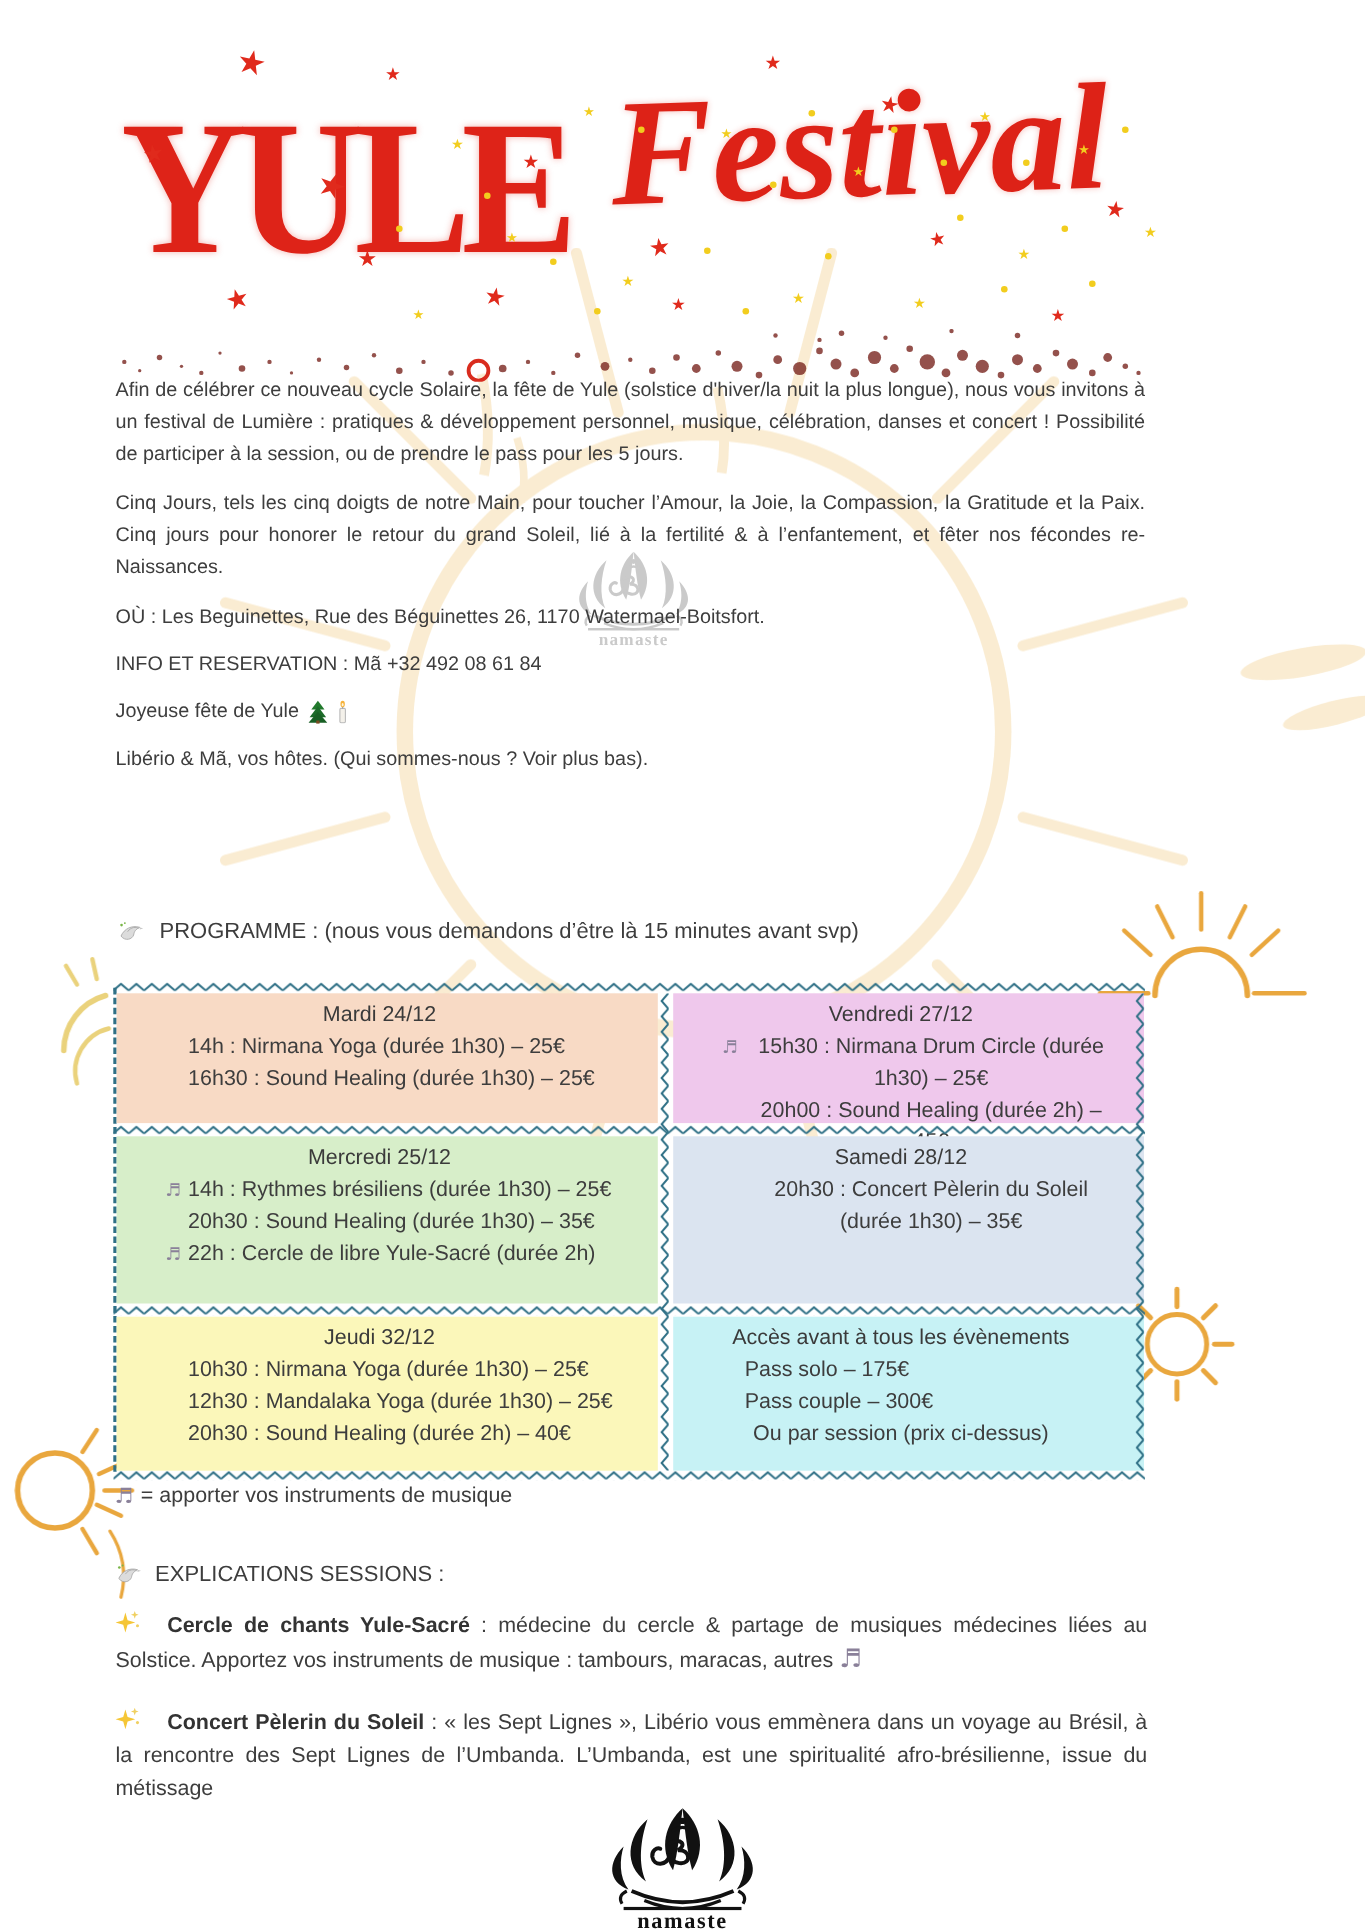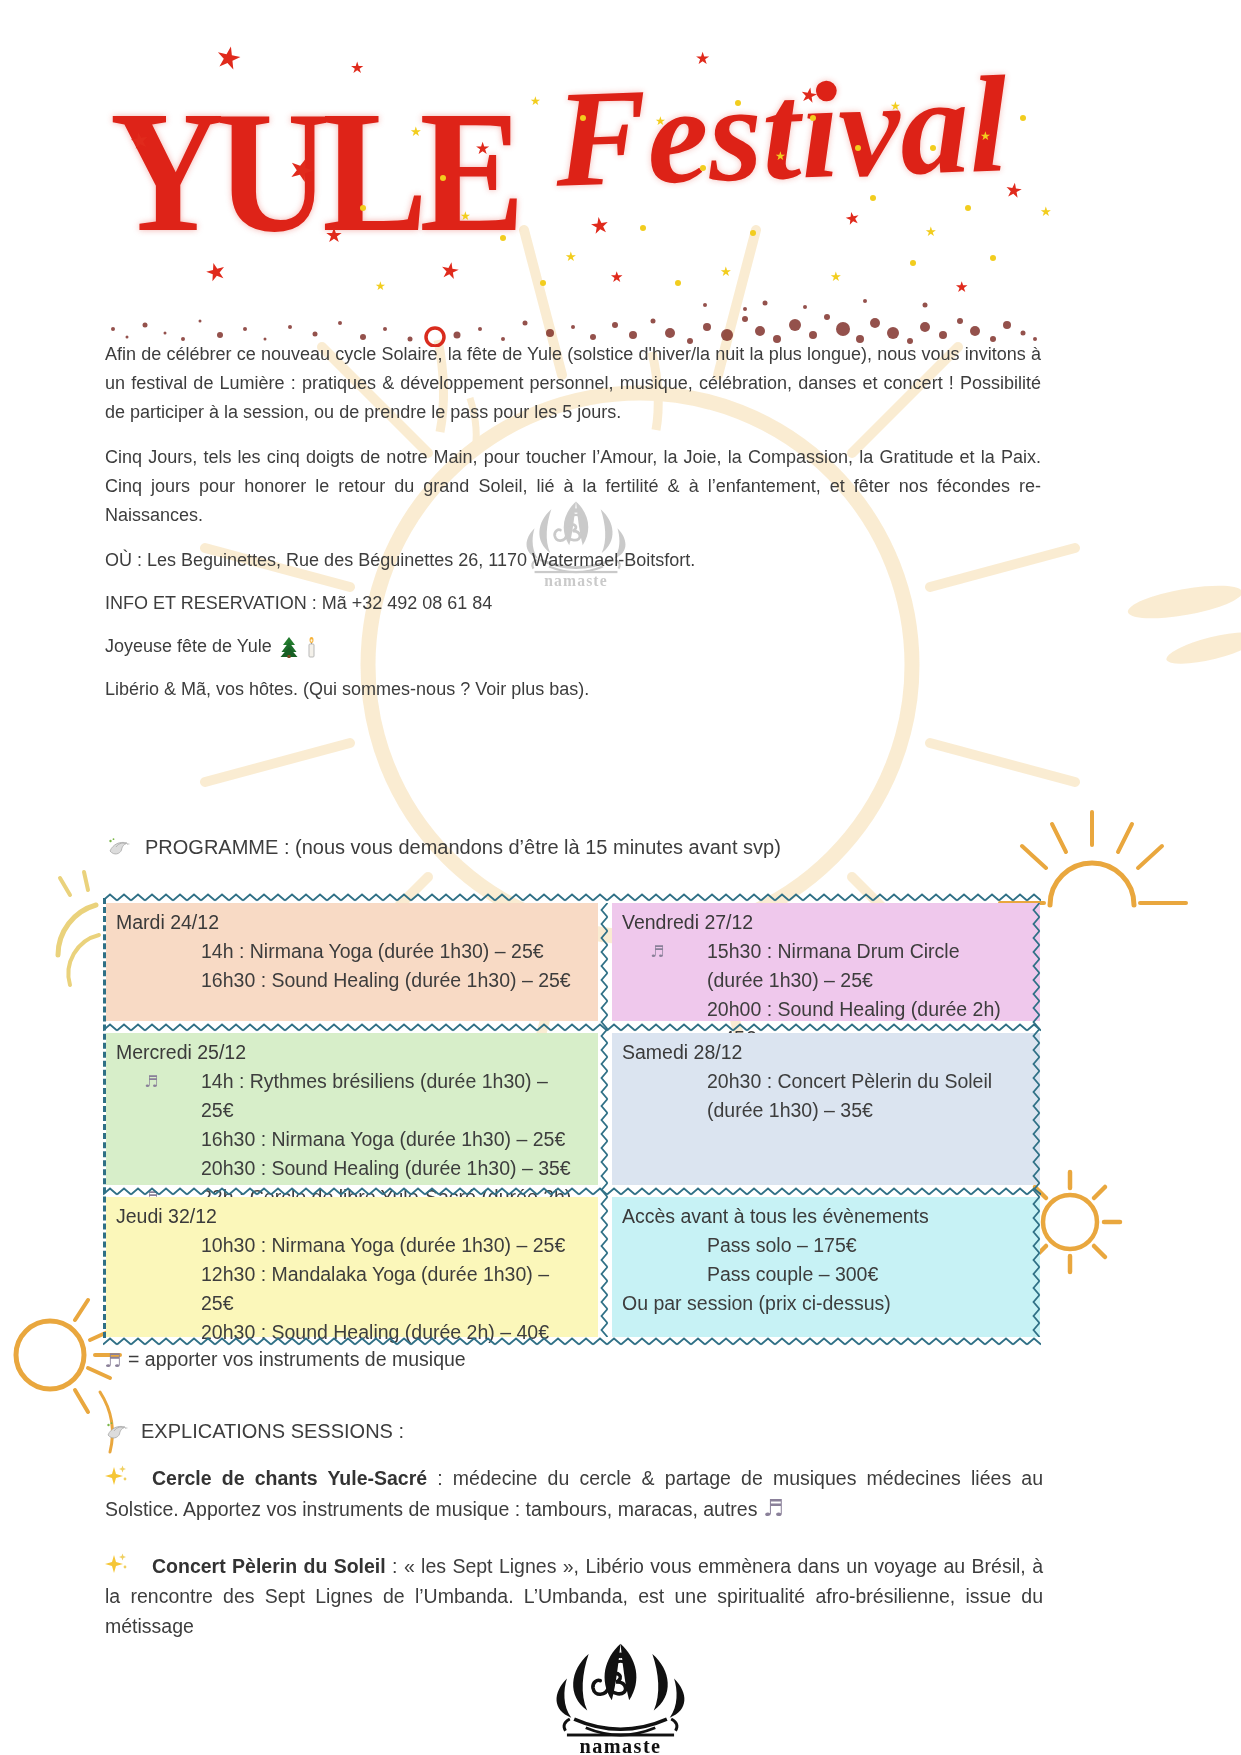--- a/index.html
+++ b/index.html
@@ -26,25 +26,25 @@
   .ico { display:inline-block; vertical-align:-3px; }
 
   .prog-head { position:absolute; left:106px; top:836px; font-size:20px; display:flex; align-items:center; gap:14px; }
 
   
   .ptable { position:absolute; left:103px; top:893px; width:938px; height:456px; font-size:19.5px; line-height:29px; }
   .ptable::before { content:""; position:absolute; left:0; top:5px; height:440px; border-left:3px dashed #2f7086; }
   .grid { position:absolute; left:3px; top:10px; display:grid;
           grid-template-columns:492px 428px; column-gap:14px;
           grid-template-rows:118px 152px 140px; row-gap:12px; }
-  .cell { padding:5px 24px 0 10px; }
+  .cell { padding:5px 24px 0 10px;text-align:center; }
   .c0 { background:#f8dac5; } .c1 { background:#efc8ec; } .c2 { background:#d7eec9; }
   .c3 { background:#dbe4f0; } .c4 { background:#fbf7ba; } .c5 { background:#c7f2f5; }
   .cell .day { color:#3a3a3a; }
-  .cell .line { display:flex; padding-left:28px;gap:30px; }
+  .cell .line { display:flex; padding-left:28px; }
   .cell .marker { width:27px; flex:none; font-family:"DejaVu Sans",sans-serif; font-size:16px;
                   color:#8a8099; line-height:29px; }
   .cell .foot b { font-weight:normal; }
   .zz { position:absolute; left:0; }
   .zzv { position:absolute; top:10px; }
 
   .legend { position:absolute; left:104px; top:1348px; font-size:19.5px; display:flex; align-items:center; gap:7px; }
   .note { font-family:"DejaVu Sans",sans-serif; color:#8a8099; font-size:19px; }
 
   .expl-head { position:absolute; left:104px; top:1420px; font-size:20px; display:flex; align-items:center; gap:12px; }
@@ -330,21 +330,20 @@
             </div>
         </div>
         <div class="cell c2">
           <div class="day">Mercredi 25/12</div>
           <div class="line">
               <span class="marker">♬</span>
               <span>14h : Rythmes brésiliens (durée 1h30) – 25€</span>
             </div>
           <div class="line">
               <span class="marker"></span>
-              <span>16h30 : Nirmana Yoga (durée 1h30) – 25€</span>
             </div>
           <div class="line">
               <span class="marker"></span>
               <span>20h30 : Sound Healing (durée 1h30) – 35€</span>
             </div>
           <div class="line">
               <span class="marker">♬</span>
               <span>22h : Cercle de libre Yule-Sacré (durée 2h)</span>
             </div>
         </div>

